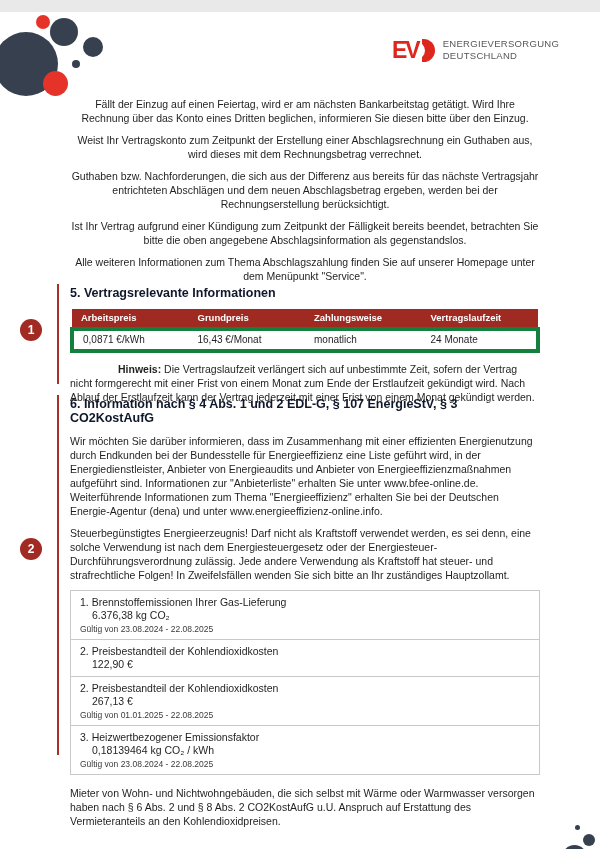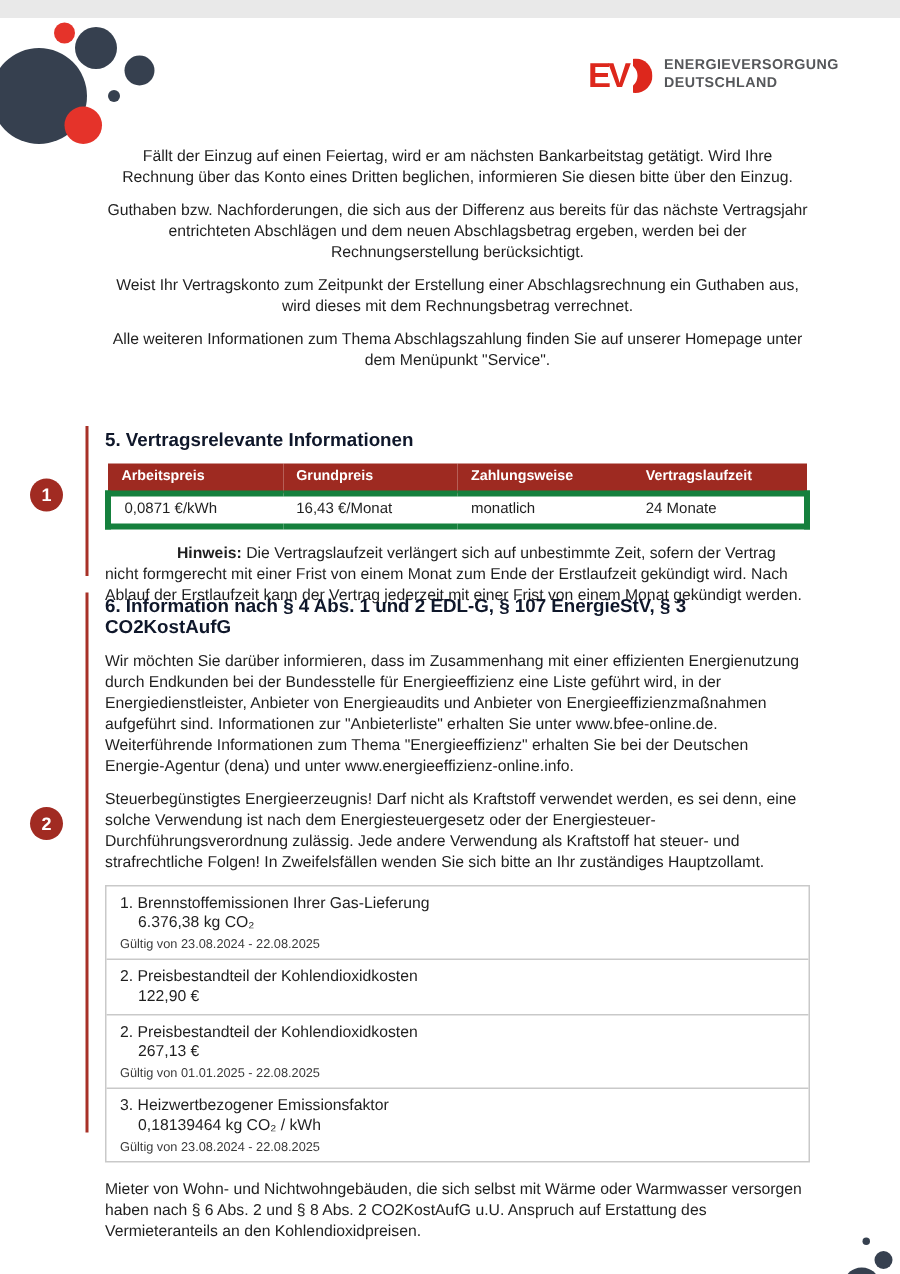--- a/index.html
+++ b/index.html
@@ -13,21 +13,21 @@
   .circle { position:absolute; border-radius:50%; }
   .navy { background:#36404f; }
   .red  { background:#e5332a; }
   
   .logo { position:absolute; left:392px; top:26px; display:flex; align-items:center; gap:8px; }
   .logo-mark { display:flex; align-items:center; }
   .logo-ev { font-size:23px; font-weight:bold; letter-spacing:-2px; color:#dd271c; line-height:23px; }
   .mark-d { width:13px; height:23px; position:relative; overflow:hidden; margin-left:3px; }
   .mark-d::before { content:""; position:absolute; left:-10px; top:0; width:23px; height:23px; background:#dd271c; border-radius:50%; }
   .mark-d::after  { content:""; position:absolute; left:-14px; top:3px; width:17px; height:17px; background:#ffffff; border-radius:50%; }
-  .logo-text { font-size:9.5px; line-height:12px; color:#55575a; letter-spacing:0.3px; font-weight:700; }
+  .logo-text { font-size:9.5px; line-height:12px; color:#55575a; letter-spacing:0.3px; font-weight:400; }
   
   .content { position:absolute; left:70px; width:470px; }
   .para { font-size:10.5px; line-height:14px; margin-bottom:8px; }
   .heading { font-size:12.5px; font-weight:bold; color:#0f172a; margin-bottom:9px; }
   
   .vline { position:absolute; left:57px; width:2px; background:#a83127; }
   .badge {
     position:absolute; left:20px; width:22px; height:22px; border-radius:50%;
     background:#a12b22; color:#ffffff; font-size:12px; font-weight:bold;
     display:flex; align-items:center; justify-content:center;
@@ -69,22 +69,23 @@
       <span class="mark-d"></span>
     </div>
     <div class="logo-text">
       <div>ENERGIEVERSORGUNG</div>
       <div>DEUTSCHLAND</div>
     </div>
   </div>
 
   <div class="content" style="top:85px;text-align:center;">
     <p class="para">Fällt der Einzug auf einen Feiertag, wird er am nächsten Bankarbeitstag getätigt. Wird Ihre Rechnung über das Konto eines Dritten beglichen, informieren Sie diesen bitte über den Einzug.</p>
+    <p class="para">Weist Ihr Vertragskonto zum Zeitpunkt der Erstellung einer Abschlagsrechnung ein Guthaben aus, wird dieses mit dem Rechnungsbetrag verrechnet.</p>
     <p class="para">Guthaben bzw. Nachforderungen, die sich aus der Differenz aus bereits für das nächste Vertragsjahr entrichteten Abschlägen und dem neuen Abschlagsbetrag ergeben, werden bei der Rechnungserstellung berücksichtigt.</p>
-    <p class="para">Weist Ihr Vertragskonto zum Zeitpunkt der Erstellung einer Abschlagsrechnung ein Guthaben aus, wird dieses mit dem Rechnungsbetrag verrechnet.</p>
+    <p class="para">Ist Ihr Vertrag aufgrund einer Kündigung zum Zeitpunkt der Fälligkeit bereits beendet, betrachten Sie bitte die oben angegebene Abschlagsinformation als gegenstandslos.</p>
     <p class="para">Alle weiteren Informationen zum Thema Abschlagszahlung finden Sie auf unserer Homepage unter dem Menüpunkt "Service".</p>
   </div>
 
   <div class="vline" style="top:272px; height:100px;"></div>
   <div class="badge" style="top:307px;">1</div>
 
   <div class="content" style="top:274px;">
     <div class="heading">5. Vertragsrelevante Informationen</div>
     <table class="ct">
       <thead>

